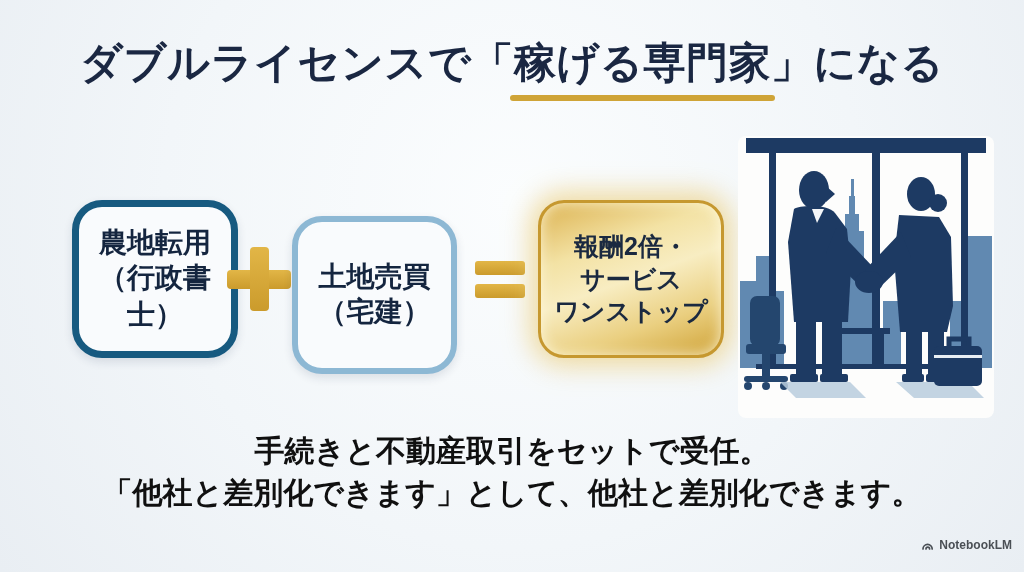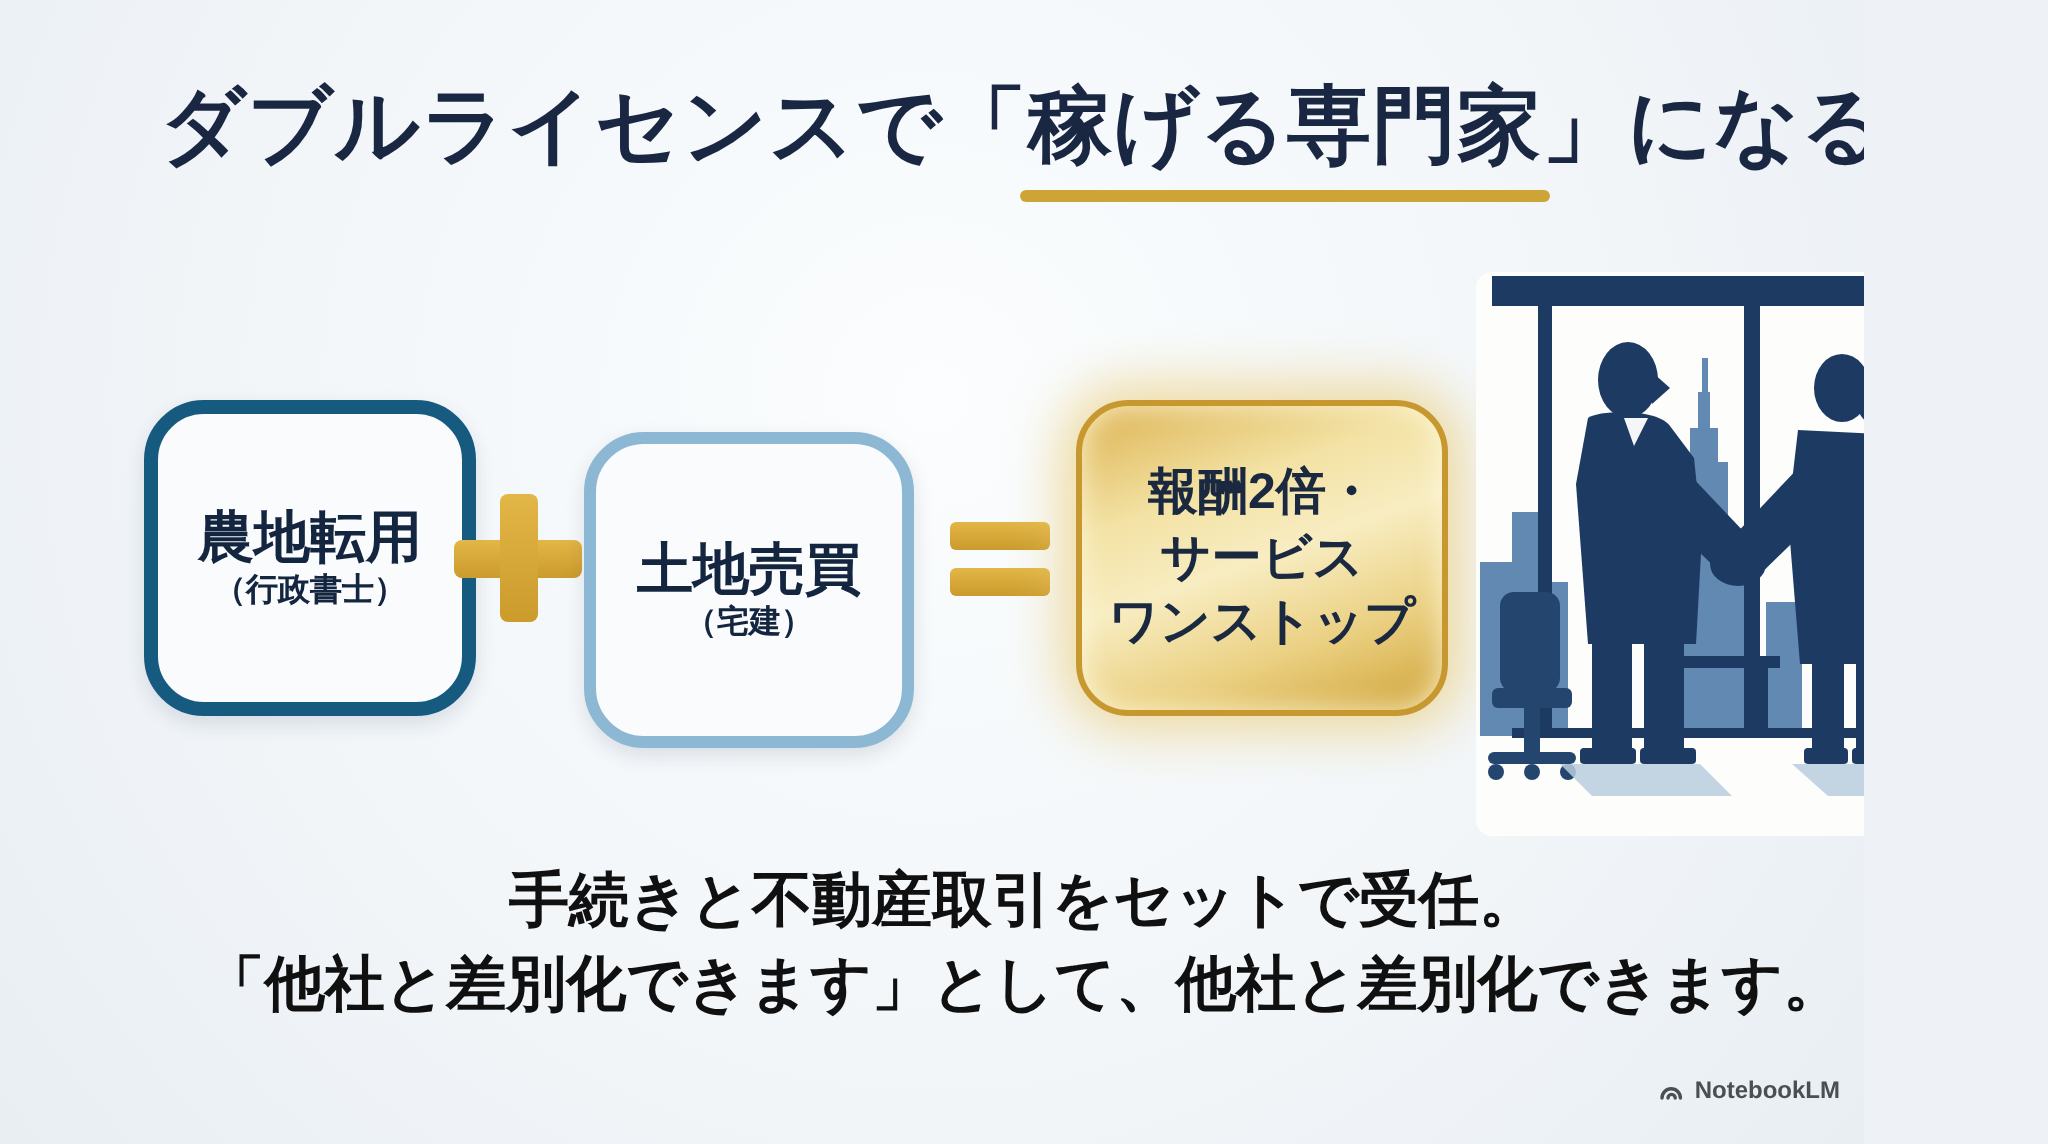--- a/index.html
+++ b/index.html
@@ -2,21 +2,21 @@
 <html lang="ja"><head>
 <meta charset="utf-8">
 <style>
   html,body{margin:0;padding:0;}
   body{
     width:1024px;height:572px;overflow:hidden;
     font-family:"Liberation Sans","DejaVu Sans",sans-serif;
     background:#eef2f6;
   }
   .slide{
-    position:relative;width:932px;height:572px;
+    position:relative;width:1024px;height:572px;
     background:radial-gradient(circle at 50% 35%, #fbfdfe 0%, #f2f6f9 55%, #e9eef3 100%);
     overflow:hidden;
   }
   
   .title{
     position:absolute;top:38px;left:0;width:1024px;margin:0;
     text-align:center;font-size:42px;line-height:1.2;font-weight:800;
     color:#1a2742;letter-spacing:0.5px;white-space:nowrap;
   }
   .title .hl{position:relative;display:inline-block;}
@@ -26,21 +26,21 @@
   }
   
   .box{
     position:absolute;top:200px;height:158px;box-sizing:border-box;
     display:flex;flex-direction:column;align-items:center;justify-content:center;
     text-align:center;color:#14253f;font-weight:800;
     background:#f9fbfd;border-radius:30px;
     box-shadow:0 4px 10px rgba(25,45,75,0.12);
   }
   .box .l1{font-size:28px;line-height:1.25;}
-  .box .l2{font-size:16px;line-height:1.3;}
+  .box .l2{font-size:28px;line-height:1.3;}
   .box1{left:72px;width:166px;border:7px solid #175a80;}
   .box2{left:292px;width:165px;border:6px solid #8db8d4;margin-top:16px;}
   .boxGold{
     left:538px;width:186px;border:3px solid #c6982f;border-radius:26px;
     background:linear-gradient(160deg,#dcb250 0%,#f3e2a4 30%,#f8edc2 50%,#eacf80 75%,#cfa236 100%);
     box-shadow:0 0 26px 8px rgba(233,201,112,0.65), inset 0 0 14px rgba(255,250,225,0.85);
   }
   .boxGold .gl{font-size:25px;line-height:1.3;color:#1a2940;font-weight:800;}
   .op{
     position:absolute;top:200px;height:158px;display:flex;align-items:center;justify-content:center;

